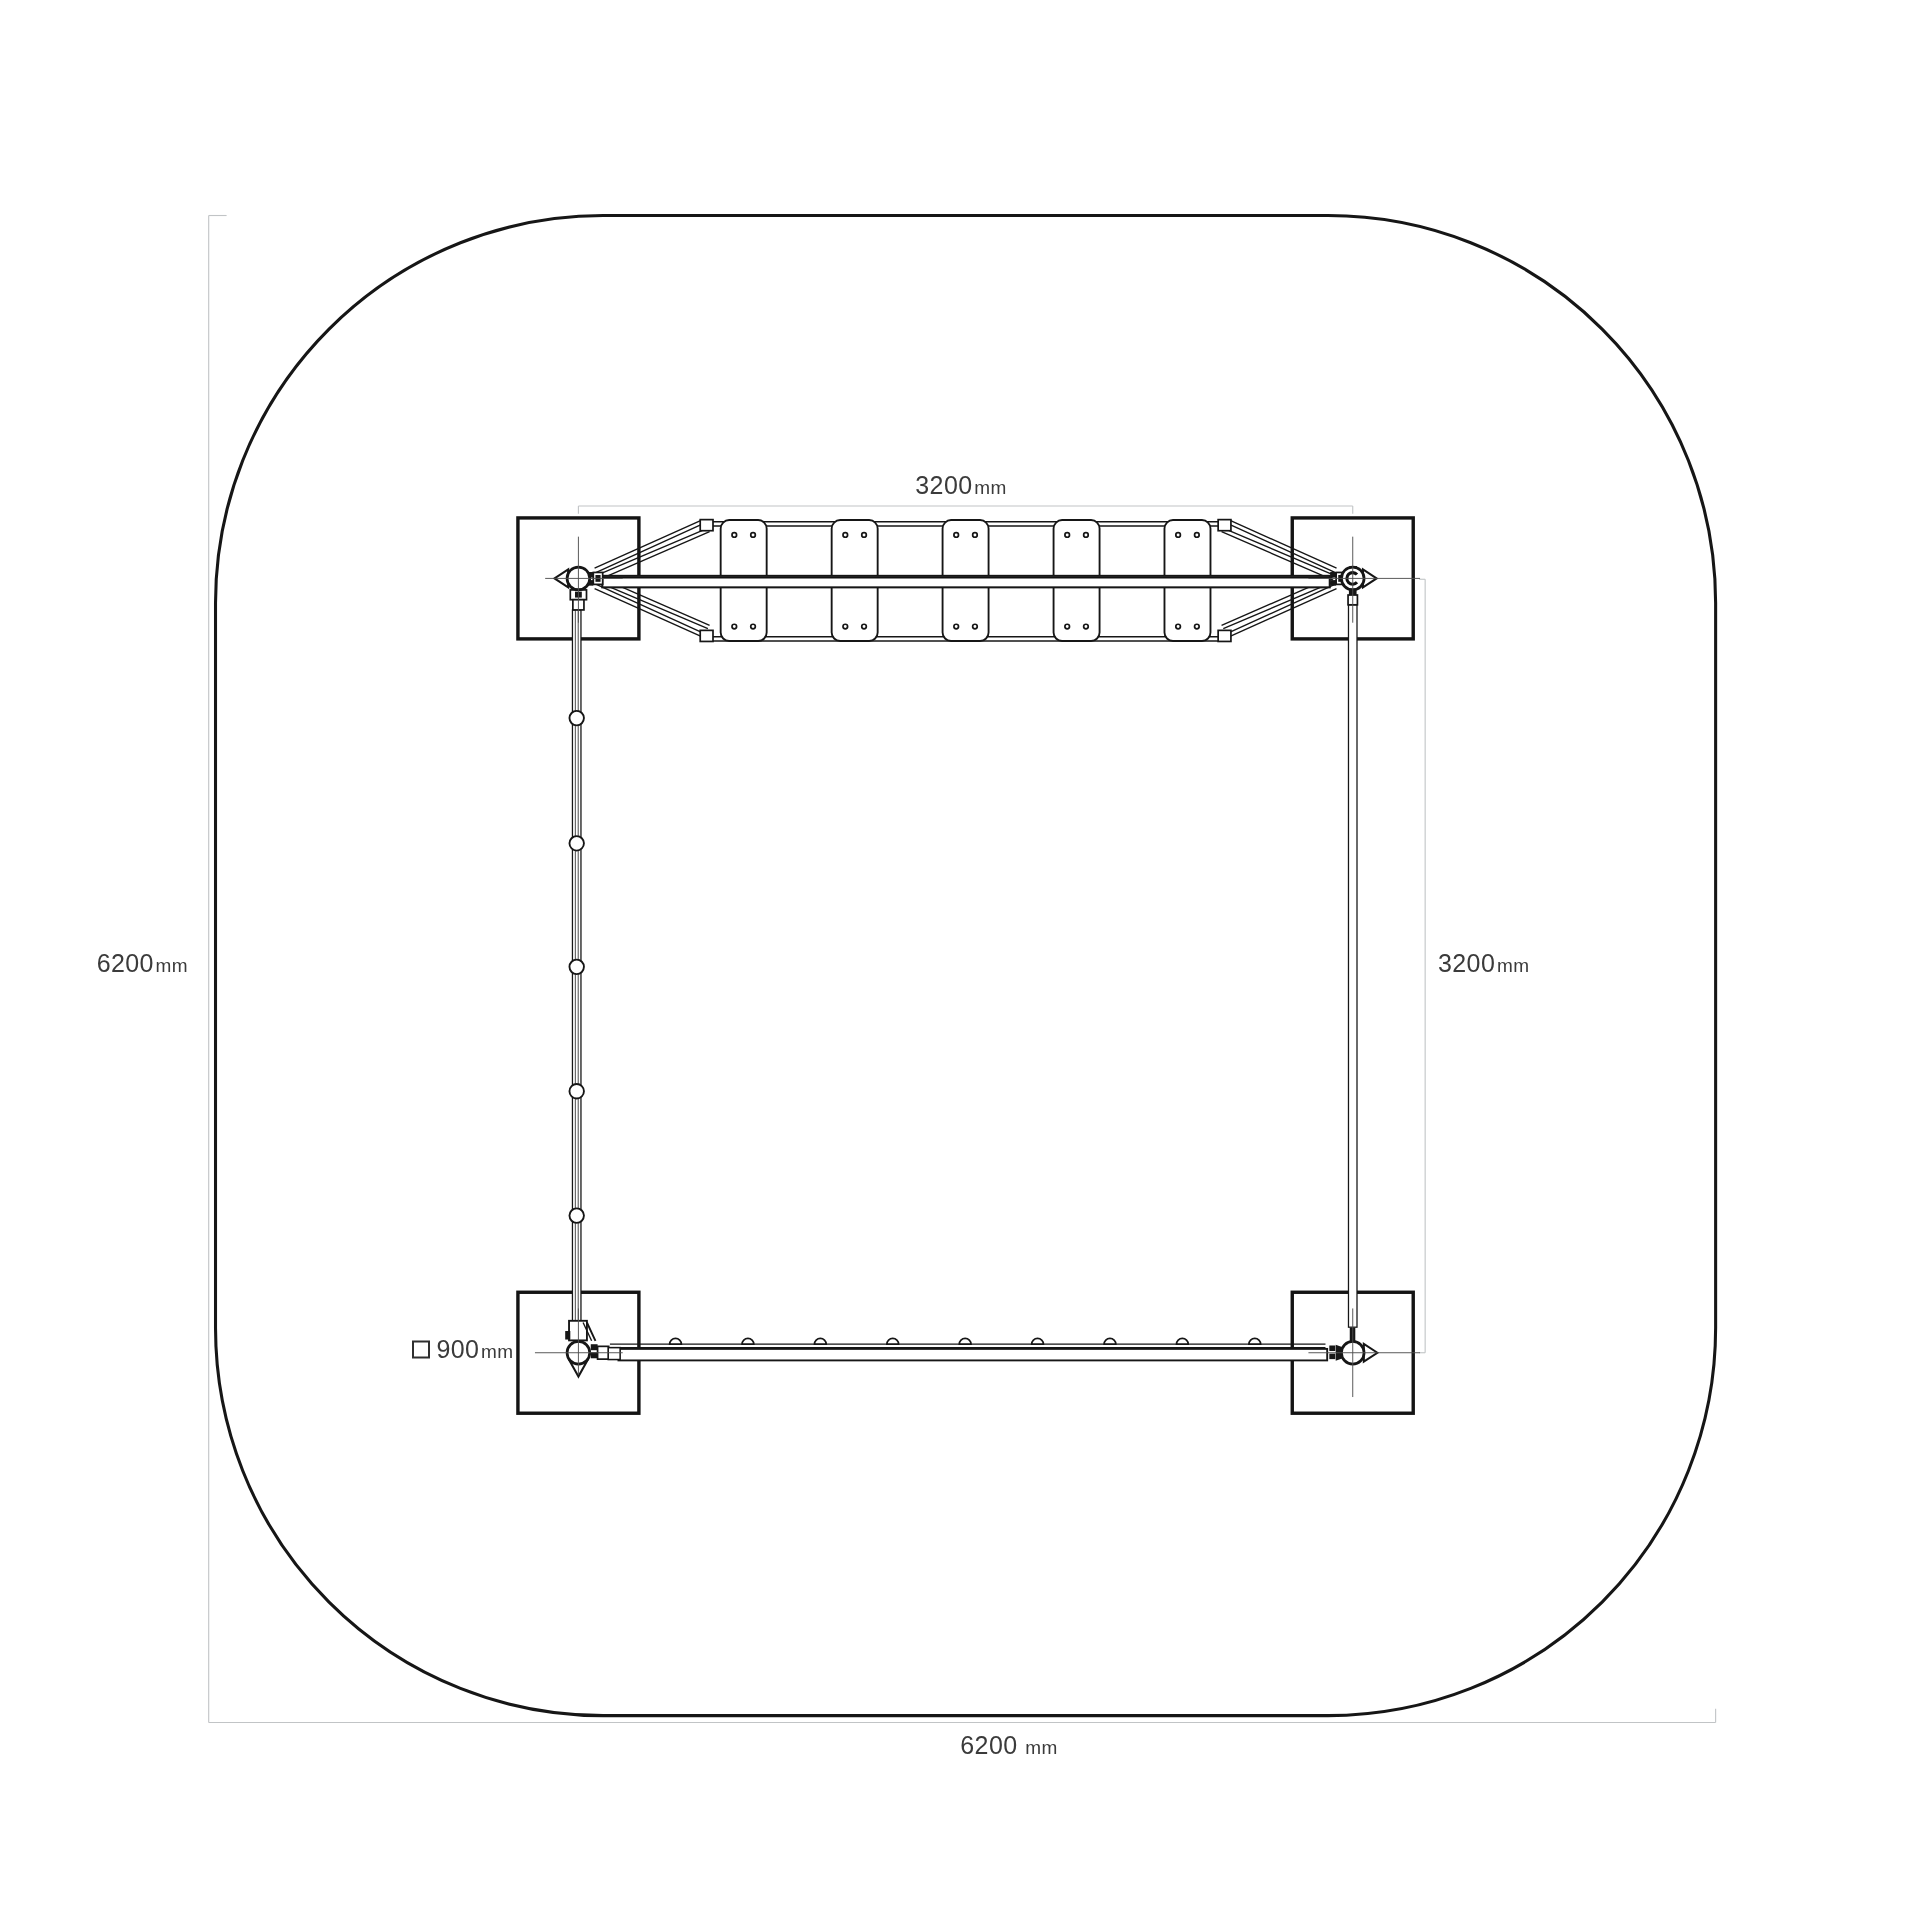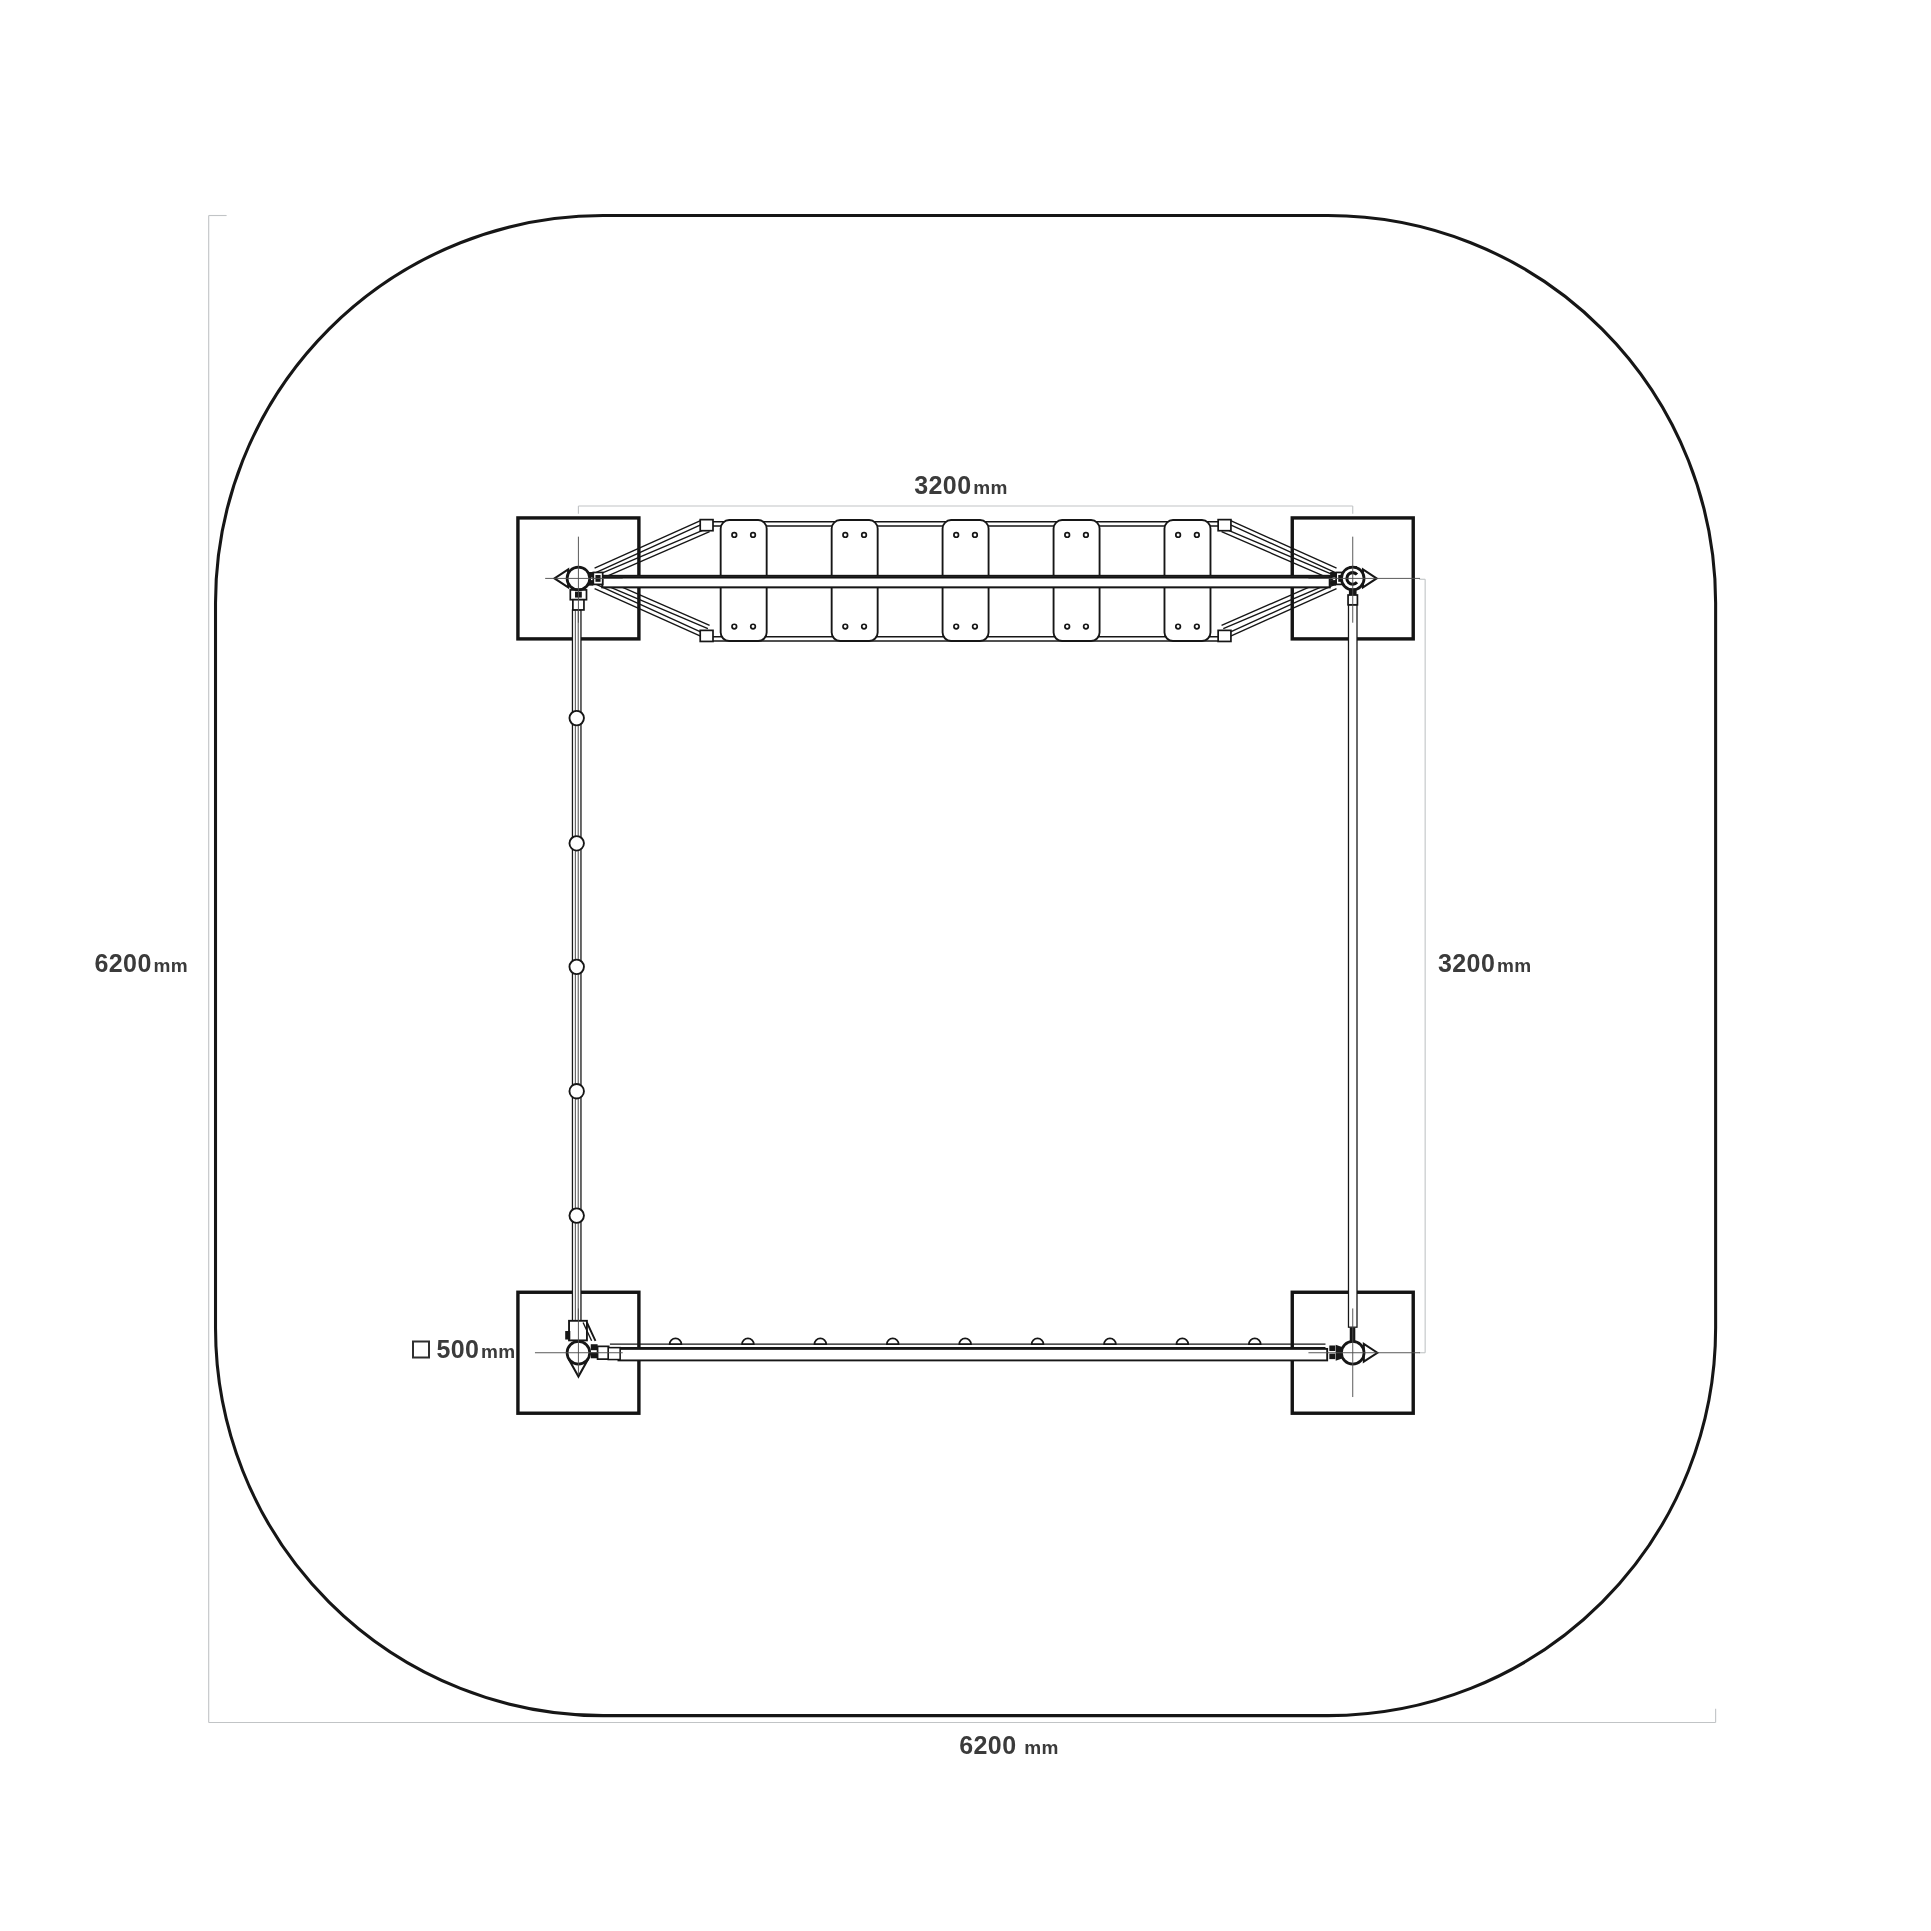--- a/index.html
+++ b/index.html
@@ -2,21 +2,20 @@
 <html style="font-size:13.6px"><head>
 <meta charset="utf-8">
 <style>
   html,body{margin:0;padding:0;background:#ffffff;}
   .canvas{
     position:relative;
     width:1932px;height:1932px;
     background:#ffffff;
     font-family:"Liberation Sans", sans-serif;
     overflow:hidden;
-    font-weight:bold;
   }
   .canvas svg{position:absolute;left:0;top:0;}
   .dim-label{
     position:absolute;
     font-size:25px;
     color:#3b3b3b;
     white-space:nowrap;
     letter-spacing:0.4px;
   }
   .dim-label .unit{font-size:19px;margin-left:1.7px;}
@@ -243,17 +242,17 @@
 
 <div class="dim-label rcenter" style="left:188px;top:963px;">
   <span>6200</span><span class="unit">mm</span>
 </div>
 
 <div class="dim-label bottom center" style="left:965px;top:1745px;margin-left:44px;">
   <span>6200</span><span class="unit">mm</span>
 </div>
 
 <div class="dim-label vcenter" style="left:412px;top:1349px;">
-  <span class="sq-symbol"></span><span>500</span><span class="unit">mm</span>
+  <span class="sq-symbol"></span><span>900</span><span class="unit">mm</span>
 </div>
 
 </div>
 
 
 </body></html>

